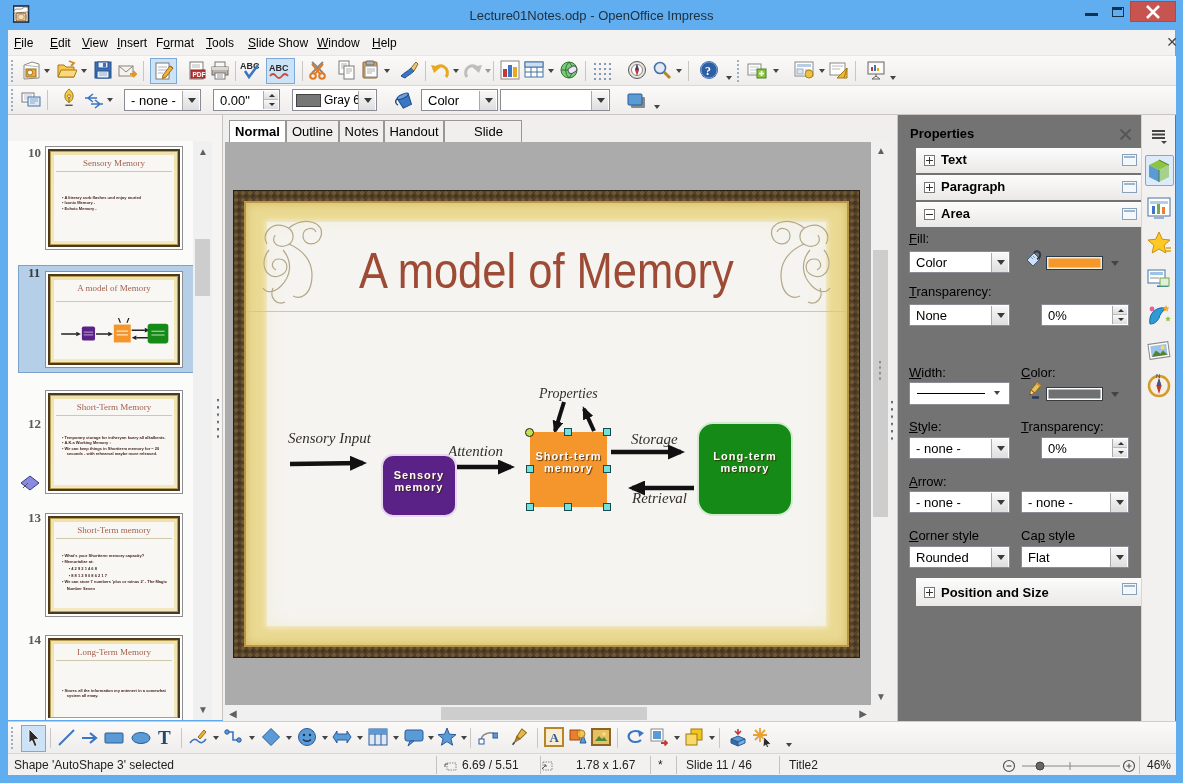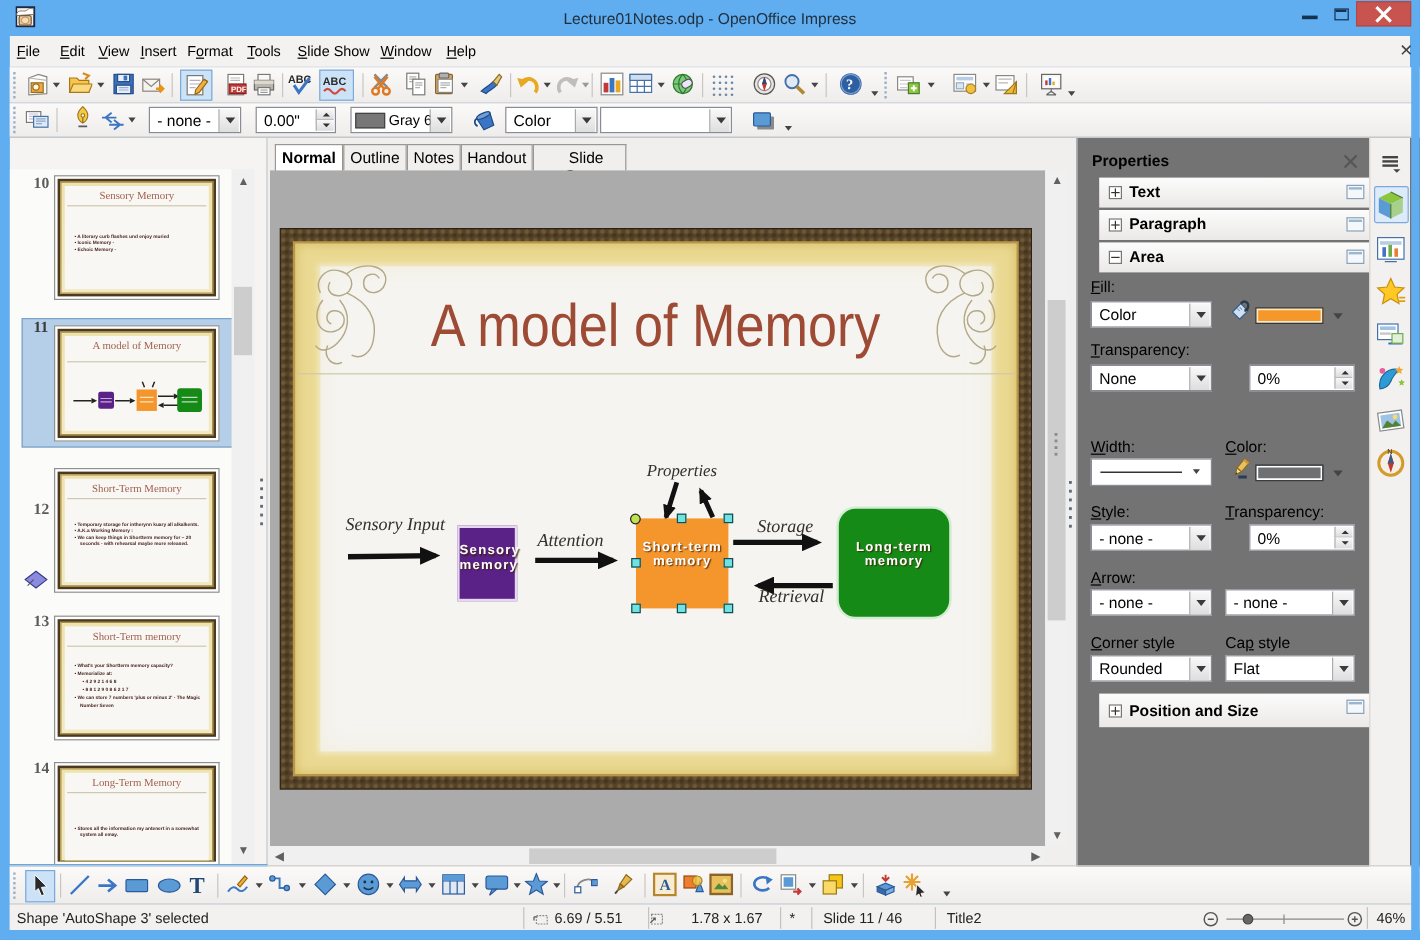--- a/index.html
+++ b/index.html
@@ -76,21 +76,21 @@
 #slide .frametex { position:absolute; left:1px; top:1px; right:1px; bottom:1px; background-image:radial-gradient(circle at 2px 2px, #6e5834 1.6px, transparent 2px), radial-gradient(circle at 5px 5px, #47361c 1.6px, transparent 2px); background-size:7px 7px; }
 #slide .goldedge { position:absolute; left:11px; top:11px; right:11px; bottom:11px; background:#b89548; }
 #slide .cream { position:absolute; left:13px; top:13px; right:13px; bottom:13px; background:#ead992; box-shadow:inset 0 0 10px #d4ba60; }
 #slide .paper { position:absolute; left:34px; top:32px; right:34px; bottom:32px; background:#f5f4f0; box-shadow:0 0 5px 2px #f3ebca, inset 0 0 20px rgba(236,226,186,0.35); }
 #slidetitle { position:absolute; left:0; top:52px; width:100%; text-align:center; font-family:"Liberation Sans",sans-serif; font-size:50px; letter-spacing:0px; color:#9e4b36; }
 #slidetitle span { display:inline-block; transform:scaleX(0.87); transform-origin:center; }
 #titledivider { position:absolute; left:13px; right:13px; top:121px; height:1px; background:#cfc8a8; }
 
 .diaglabel { position:absolute; font-family:"Liberation Serif",serif; font-style:italic; color:#33302b; }
 .dbox { position:absolute; color:#fff; font-weight:bold; font-size:11px; text-align:center; text-shadow:1px 1px 1px rgba(60,30,0,.8); letter-spacing:1px; }
-#box-sensory { left:148px; top:248px; width:50px; height:63px; background:#5a2287; border-radius:0; border:2px solid #e7d7ef; }
+#box-sensory { left:148px; top:264px; width:76px; height:63px; background:#5a2287; border-radius:12px; border:2px solid #e7d7ef; }
 #box-short { left:297px; top:242px; width:77px; height:75px; background:#f5962d; }
 #box-long { left:464px; top:232px; width:96px; height:94px; background:#168a16; border-radius:16px; border:2px solid #d1ecd1; }
 .handle { position:absolute; width:8px; height:8px; background:#6fe3e3; border:1px solid #1a4a4a; }
 #rothandle { position:absolute; width:9px; height:9px; border-radius:50%; background:#c0e24e; border:1px solid #222; }
 
 
 #props { left:897px; top:115px; width:288px; height:608px; background:#737373; border-left:1px solid #c6c3c0; }
 #props .hdr { position:absolute; left:12px; top:11px; font-size:13px; font-weight:bold; color:#000; }
 .sechdr { position:absolute; left:1px; width:232px; height:25px; background:linear-gradient(#fcfcfc,#ebe9e7);margin-left:17px; }
 .sechdr .pm { position:absolute; left:8px; top:7px; width:11px; height:11px; border:1px solid #777; background:#fff; }

